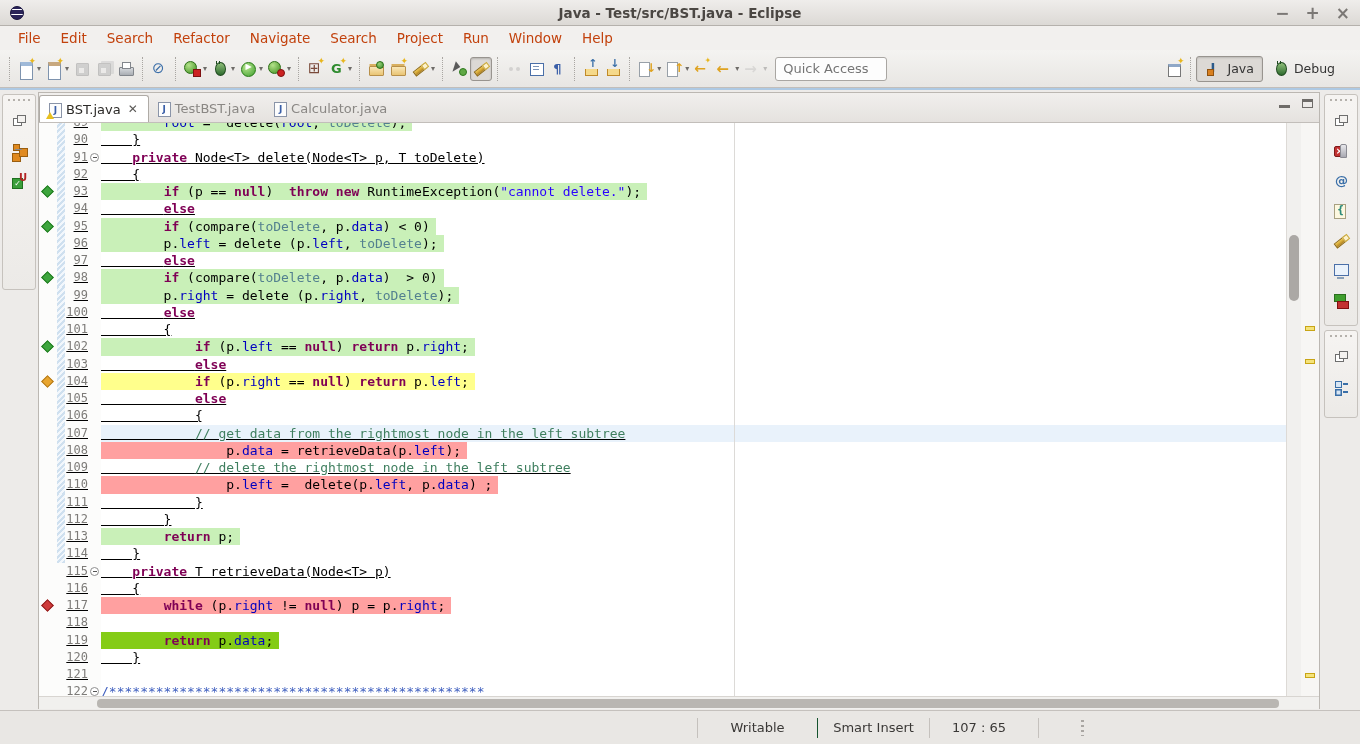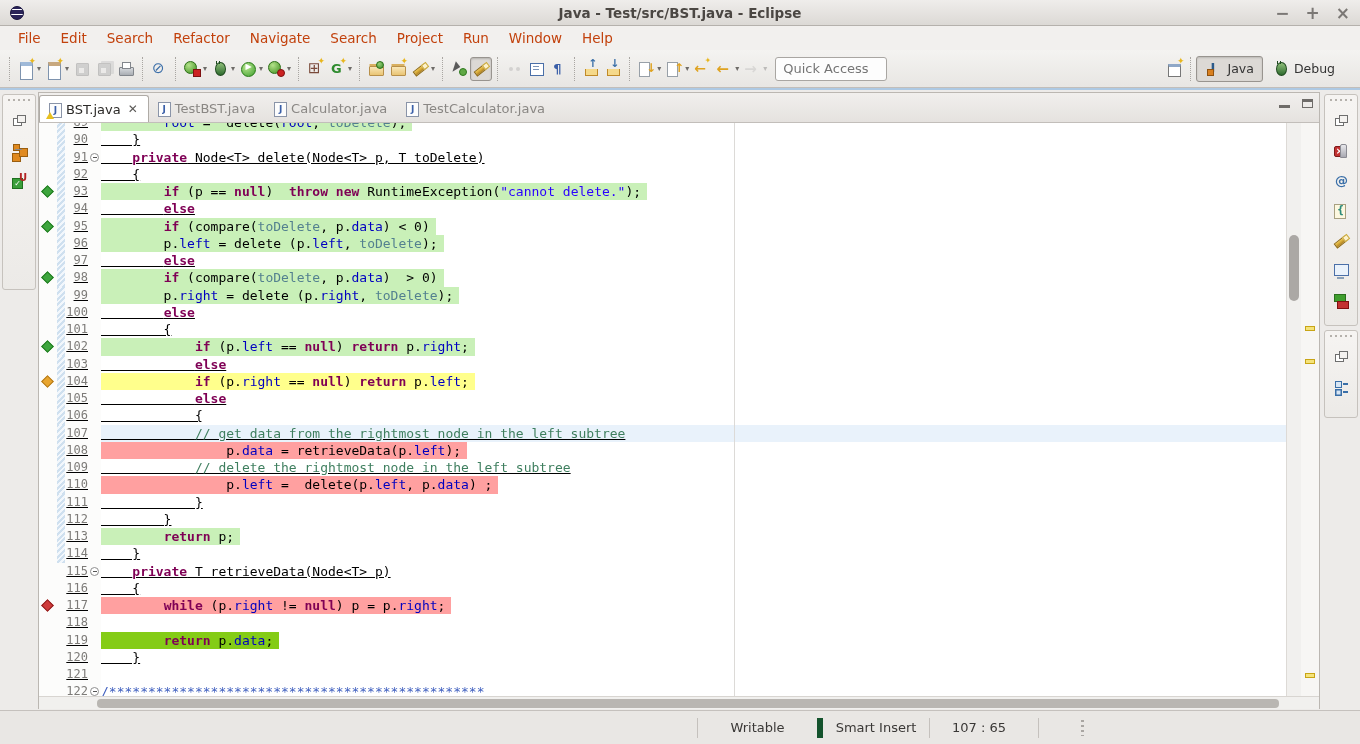--- a/index.html
+++ b/index.html
@@ -174,21 +174,21 @@
   .omark { position:absolute; left:4px; width:10px; height:5px; background:#F5E37A; border:1px solid #C8A516; }
 
   #hscroll { position:relative; height:13px; background:#F1F0EE; border-top:1px solid #D8D5D1; }
   #hthumb { position:absolute; left:58px; right:40px; top:2px; height:9px; border-radius:4px; background:#B9B6B2; }
 
   
   #statusbar { position:absolute; left:0; top:710px; width:1360px; height:34px; background:#E9E7E4; border-top:1px solid #C5C1BD;
     display:flex; align-items:center; }
   .st-cell { height:20px; line-height:20px; color:#3A3836; font-size:13px; text-align:center; }
   #st-writable { margin-left:697px; width:120px; border-left:1px solid #C5C1BD; }
-  #st-insert { width:112px; border-left:6px solid #14532d; }
+  #st-insert { width:112px; border-left:1px solid #14532d; }
   #st-caret { width:110px; border-left:1px solid #C5C1BD; border-right:1px solid #C5C1BD; text-align:left; padding-left:22px; }
   #st-handle { width:3px; height:16px; margin-left:42px;
     background:repeating-linear-gradient(#A9A6A2 0 2px,transparent 2px 5px); }
 </style>
 </head>
 <body>
 
 <div id="titlebar">
   <div id="eclipse-logo"></div>
   <div id="win-title">Java - Test/src/BST.java - Eclipse</div>
@@ -358,24 +358,20 @@
           <span class="tab-close">✕</span>
         </div>
         <div class="tab">
           <span class="ic-jfile"></span>
           <span>TestBST.java</span>
         </div>
         <div class="tab">
           <span class="ic-jfile"></span>
           <span>Calculator.java</span>
         </div>
-        <div class="tab">
-          <span class="ic-jfile"></span>
-          <span>TestCalculator.java</span>
-        </div>
         <div id="tab-controls">
         <span class="tc-min"></span>
         <span class="tc-max"></span>
       </div>
     </div>
     <div id="code">
       <div id="print-margin"></div>
       <div id="lines">
           <div class="row">
             <div class="m-col"></div>

